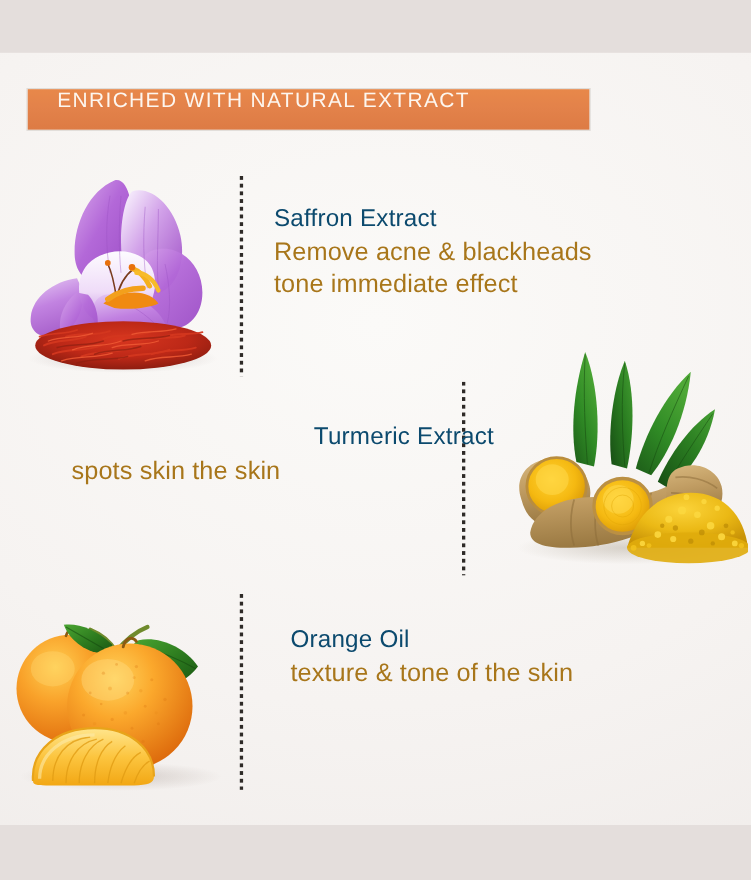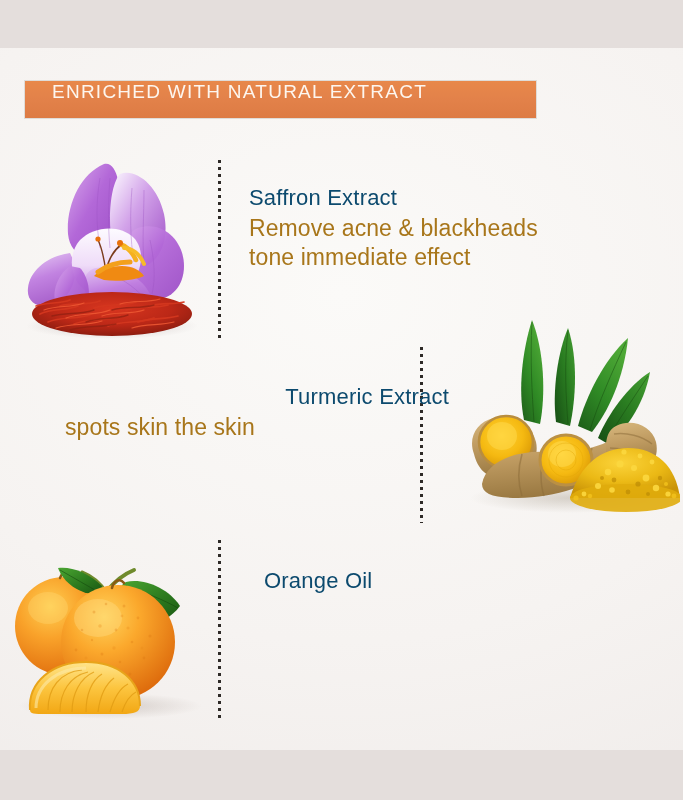--- a/index.html
+++ b/index.html
@@ -421,15 +421,16 @@
     <p>tone immediate effect</p>
   </div>
 
   <div class="block block-turmeric">
     <h2>Turmeric Extract</h2>
     <p>spots skin the skin</p>
   </div>
 
   <div class="block block-orange">
     <h2>Orange Oil</h2>
+    <p>texture &amp; tone of the skin</p>
   </div>
 
 </div>
 
 </body></html>

